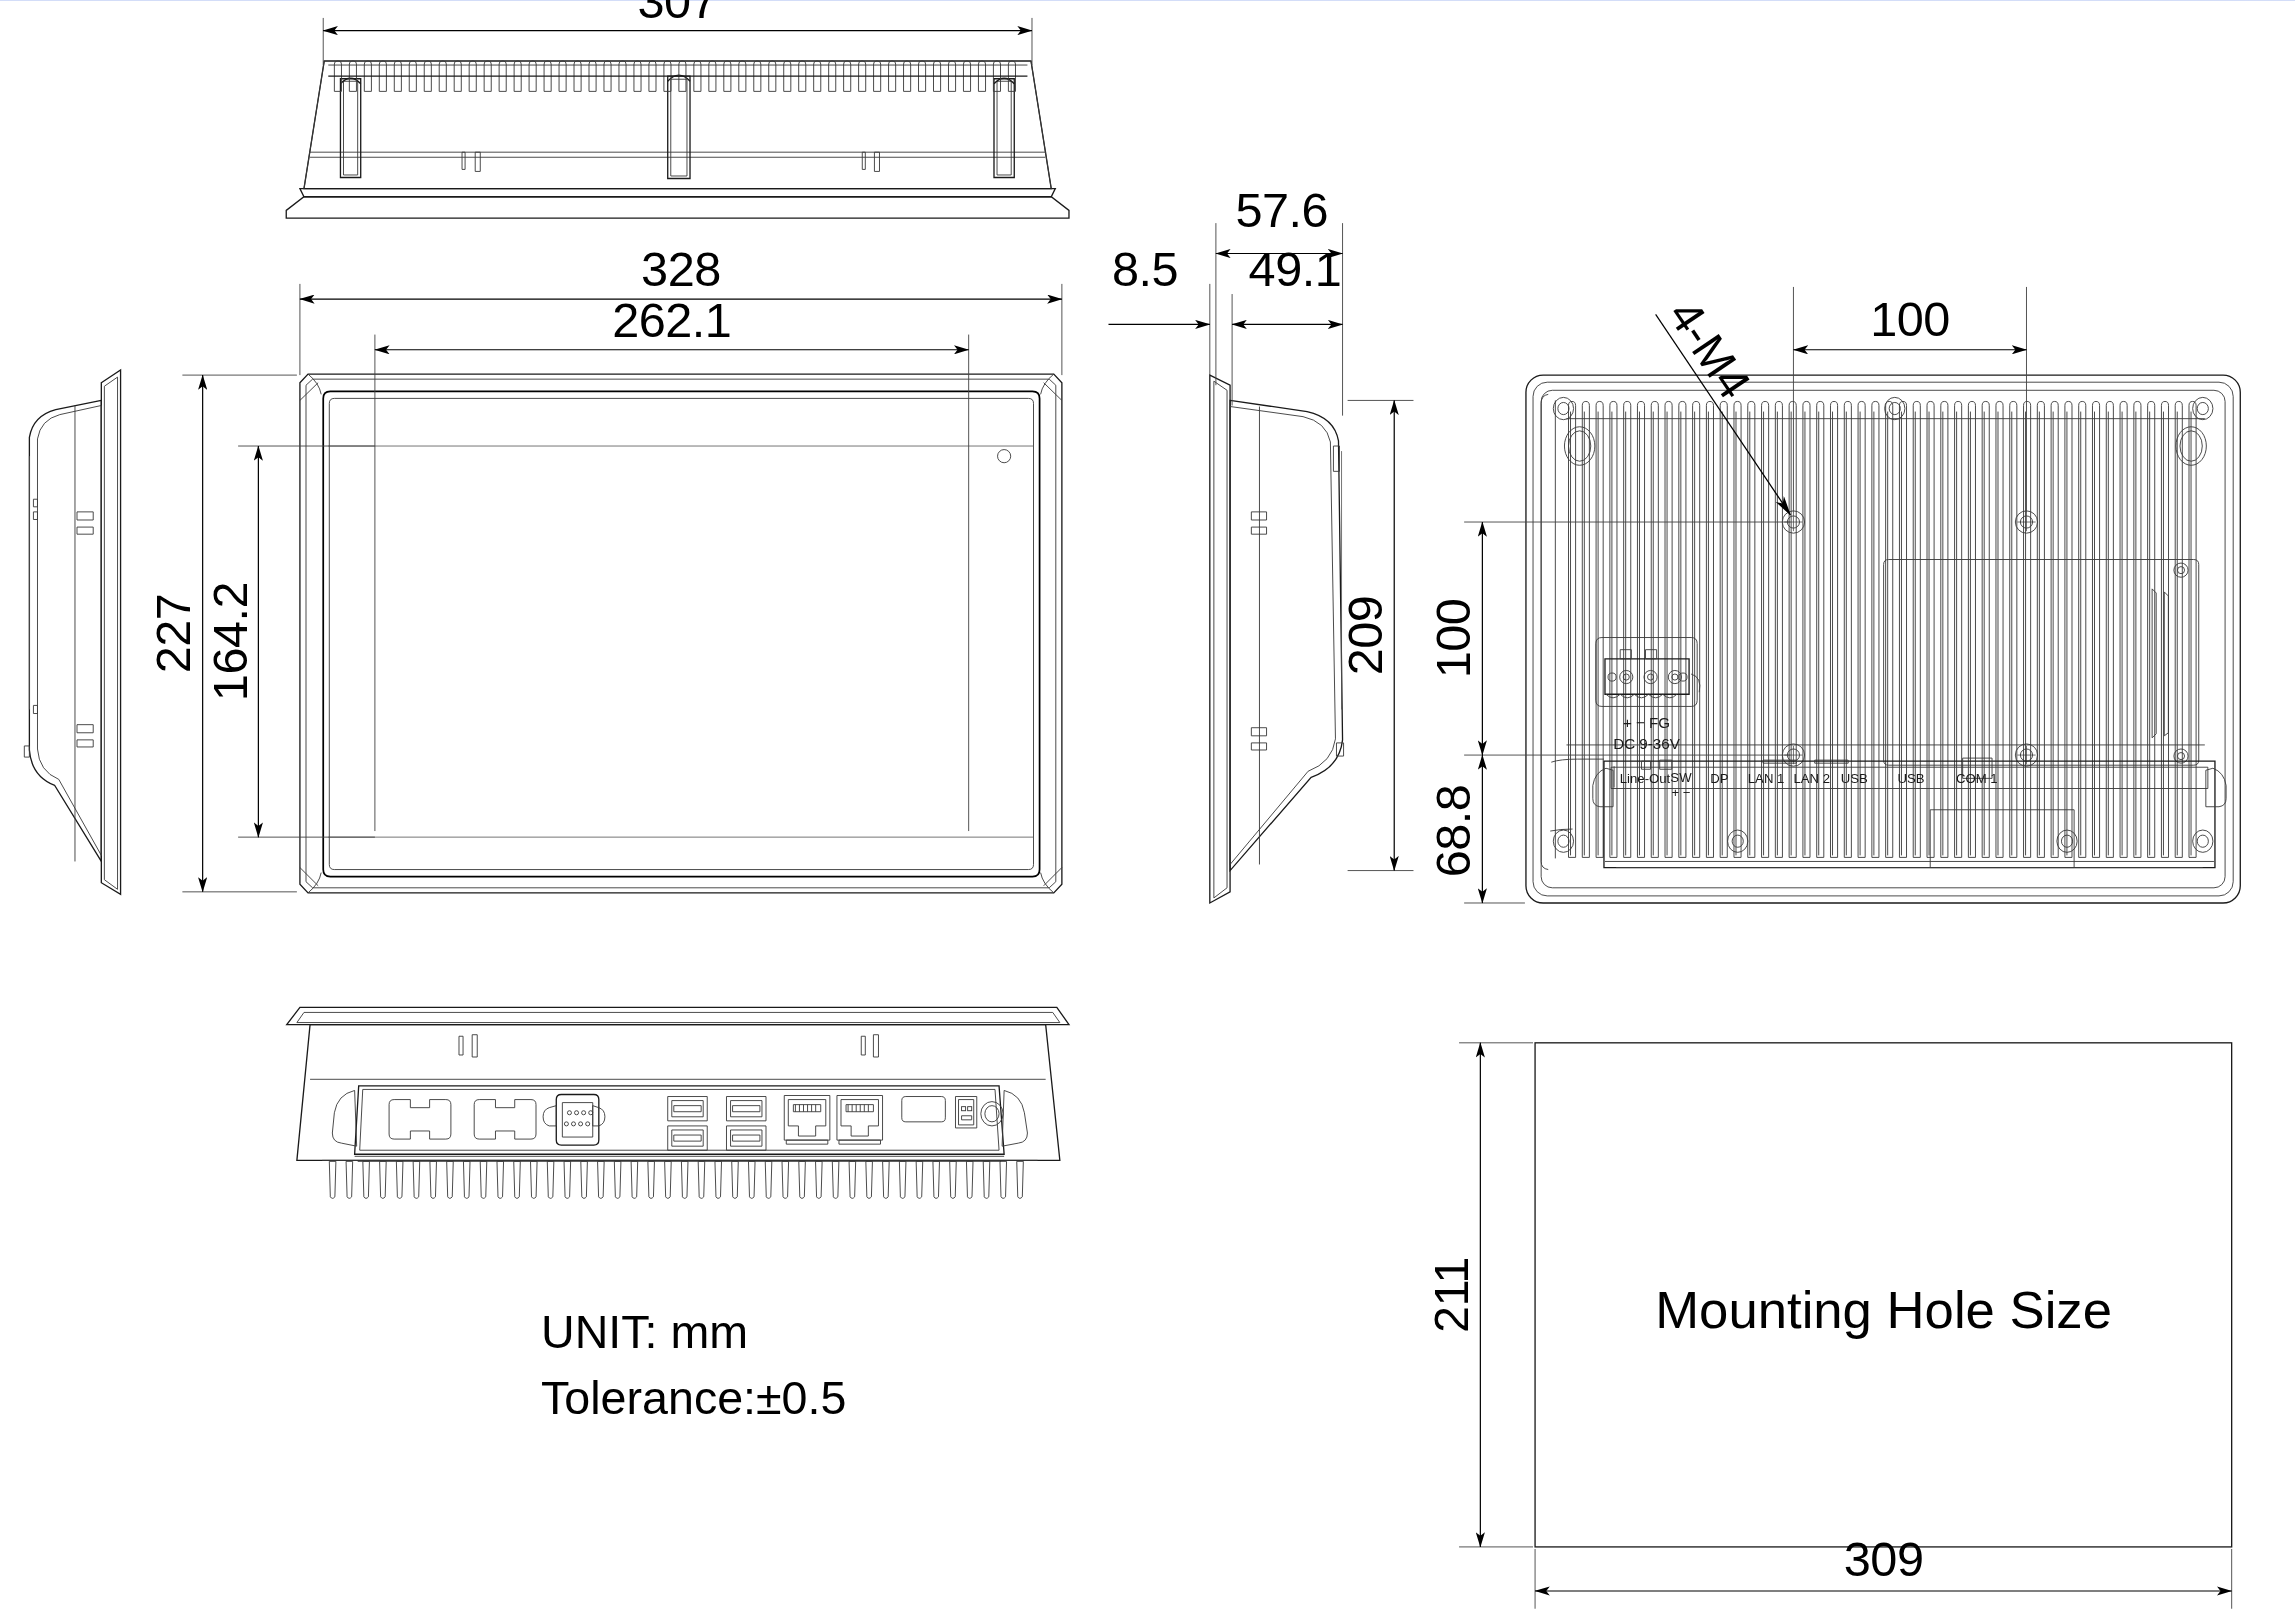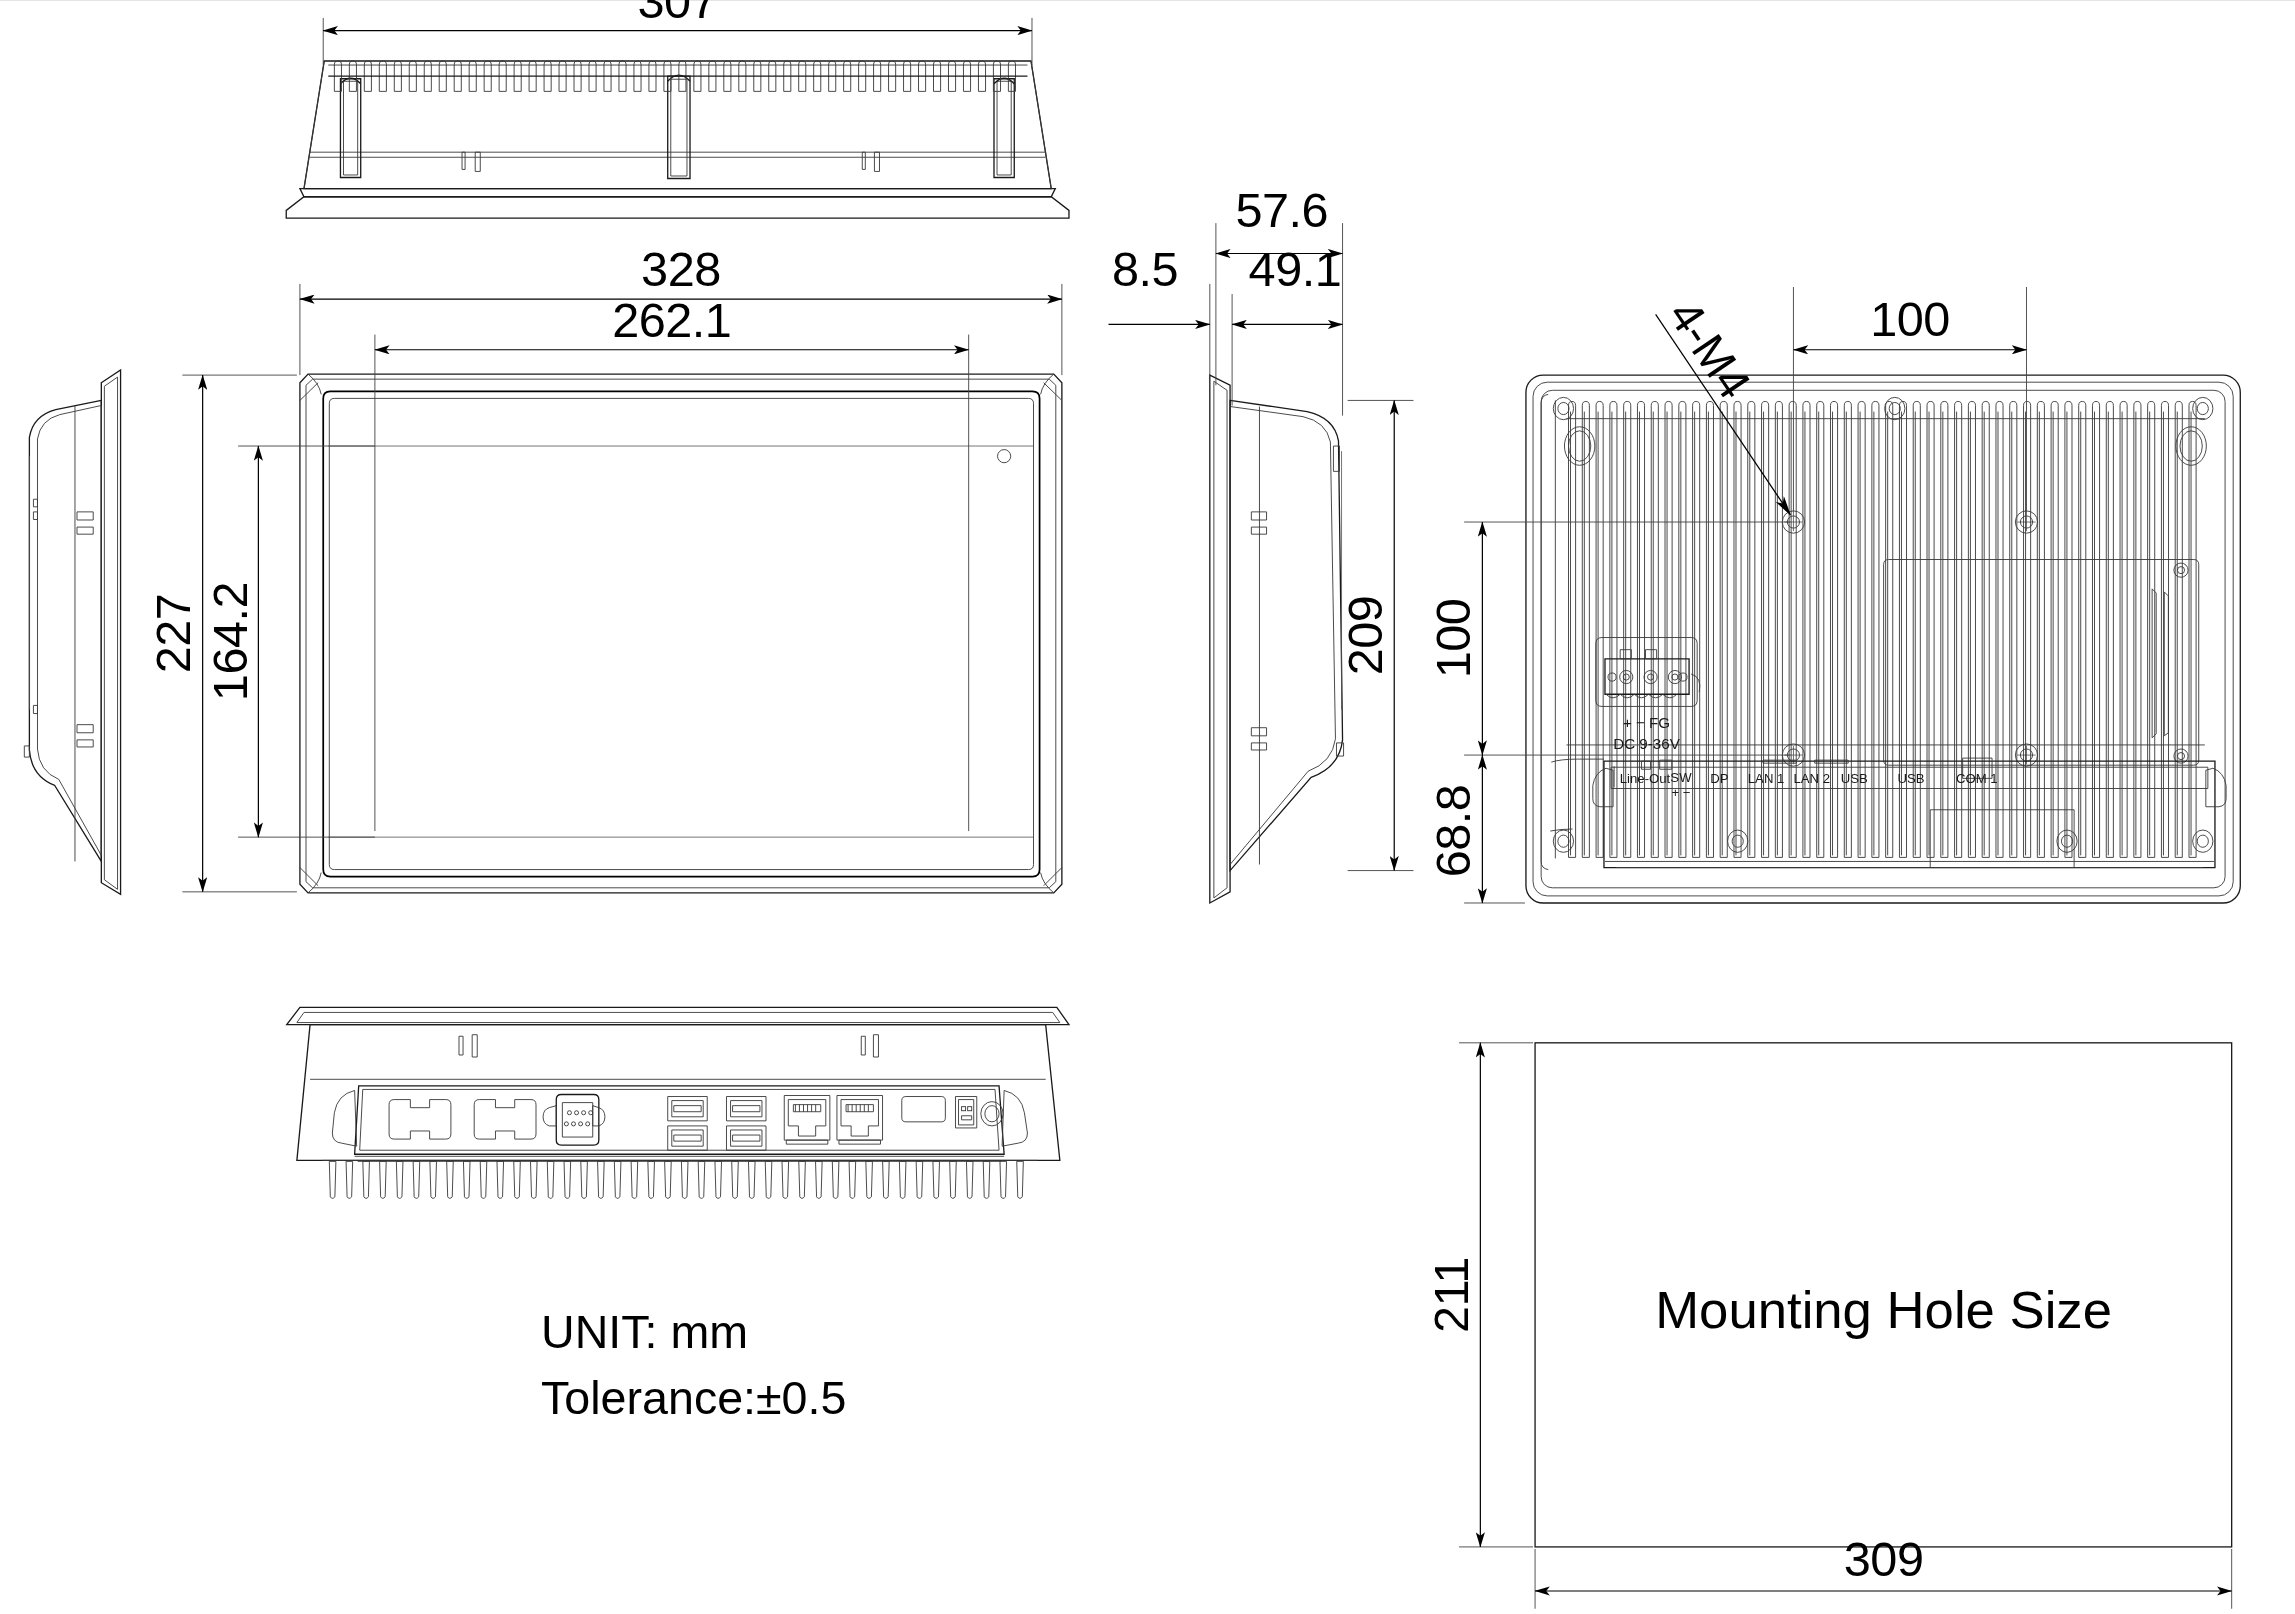--- a/index.html
+++ b/index.html
@@ -2,21 +2,21 @@
 <html style="font-size:8px"><head>
 <meta charset="utf-8">
 <style>
   html,body{margin:0;padding:0;background:#ffffff;}
   body{
     font-family:"Liberation Sans", sans-serif;
     color:#000;
     width:2295px;height:1615px;
     overflow:hidden;
   }
-  #sheet{position:relative;width:2295px;height:1615px;background:#737373;}
+  #sheet{position:relative;width:2295px;height:1615px;background:#1d4ed8;}
   svg{display:block;}
   .dimtext{
     font-family:"Liberation Sans", sans-serif;
     font-weight:400;
     fill:#000;
     font-size:96px;
     letter-spacing:-1px;
   }
   .notetext{
     font-family:"Liberation Sans", sans-serif;

